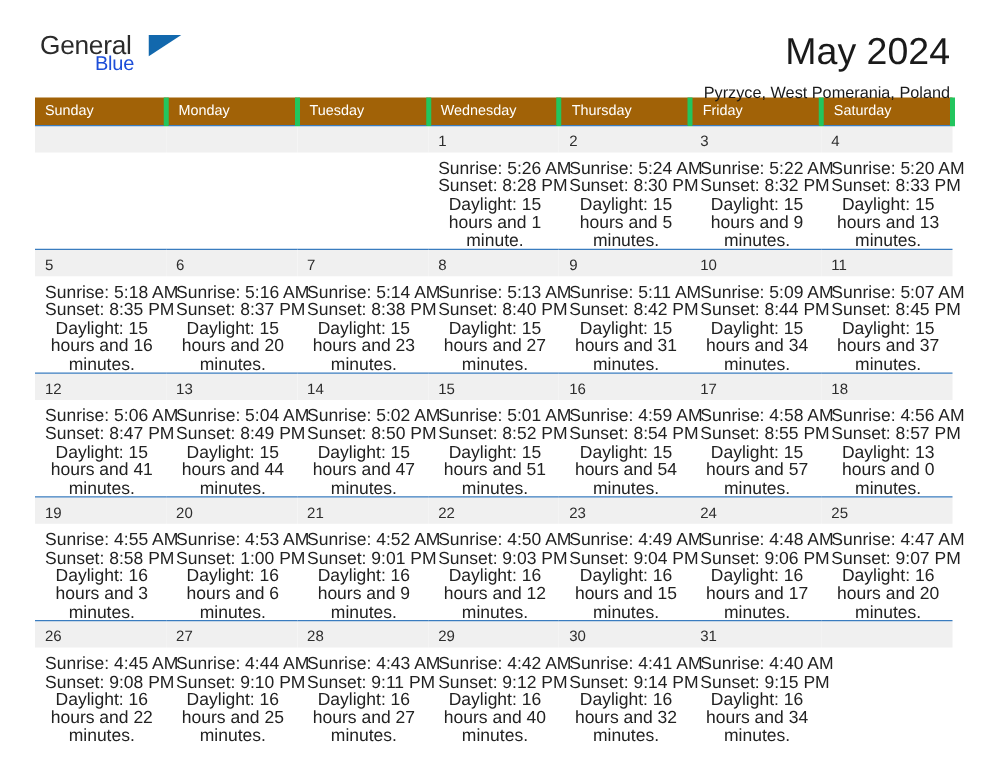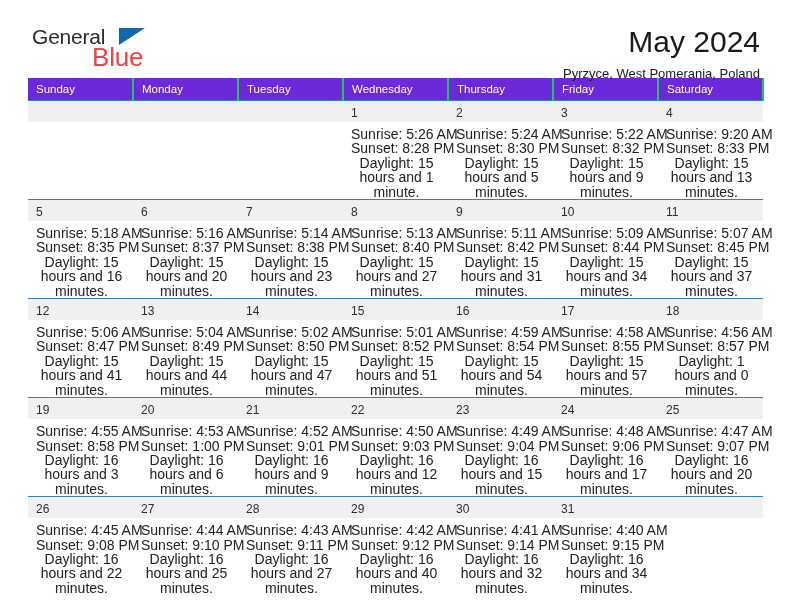--- a/index.html
+++ b/index.html
@@ -41,24 +41,24 @@
     position: absolute;
     left: 0;
     top: 0;
     font-size: 21px;
     color: #2b2b2b;
     letter-spacing: -0.2px;
     line-height: 1;
   }
   .brand-blue {
     position: absolute;
-    left: 60px;
+    left: 44px;
     top: 18px;
-    font-size: 26px;
-    color: #ef4444;
+    font-size: 16px;
+    color: #1d4ed8;
     letter-spacing: -0.2px;
     line-height: 1;
   }
   .brand-tri {
     position: absolute;
     left: 87px;
     top: 2px;
     width: 0;
     height: 0;
     border-left: 26px solid #1268ad;
@@ -83,29 +83,29 @@
   }
 
   
   .cal {
     width: 736px;
     border-collapse: collapse;
     table-layout: fixed;
     margin-top: 6px;
   }
   .cal th {
-    background: #6d28d9;
+    background: #a16207;
     color: #ffffff;
     font-size: 11.5px;
     font-weight: normal;
     text-align: left;
     padding: 5px 0 5px 8px;
     height: 20px;
     box-sizing: border-box;
-    border-right: 2px solid #22c55e;
+    border-right: 4px solid #22c55e;
   }
   .cal td {
     vertical-align: top;
     padding: 0;
     height: 90px;
     border-top: 1px solid #3a7cbf;
     background: #ffffff;
   }
   .cal tr.week-row td {
     border-top: 1px solid #3a7cbf;
@@ -199,21 +199,21 @@
             <div class="daynum">3</div>
             <div class="details">
               <div>Sunrise: 5:22 AM</div>
               <div>Sunset: 8:32 PM</div>
               <div class="dl">Daylight: 15 hours and 9 minutes.</div>
             </div>
           </td>
           <td>
             <div class="daynum">4</div>
             <div class="details">
-              <div>Sunrise: 9:20 AM</div>
+              <div>Sunrise: 5:20 AM</div>
               <div>Sunset: 8:33 PM</div>
               <div class="dl">Daylight: 15 hours and 13 minutes.</div>
             </div>
           </td>
         </tr>
         <tr class="week-row">
           <td>
             <div class="daynum">5</div>
             <div class="details">
               <div>Sunrise: 5:18 AM</div>
@@ -317,21 +317,21 @@
               <div>Sunrise: 4:58 AM</div>
               <div>Sunset: 8:55 PM</div>
               <div class="dl">Daylight: 15 hours and 57 minutes.</div>
             </div>
           </td>
           <td>
             <div class="daynum">18</div>
             <div class="details">
               <div>Sunrise: 4:56 AM</div>
               <div>Sunset: 8:57 PM</div>
-              <div class="dl">Daylight: 1 hours and 0 minutes.</div>
+              <div class="dl">Daylight: 13 hours and 0 minutes.</div>
             </div>
           </td>
         </tr>
         <tr class="week-row">
           <td>
             <div class="daynum">19</div>
             <div class="details">
               <div>Sunrise: 4:55 AM</div>
               <div>Sunset: 8:58 PM</div>
               <div class="dl">Daylight: 16 hours and 3 minutes.</div>

